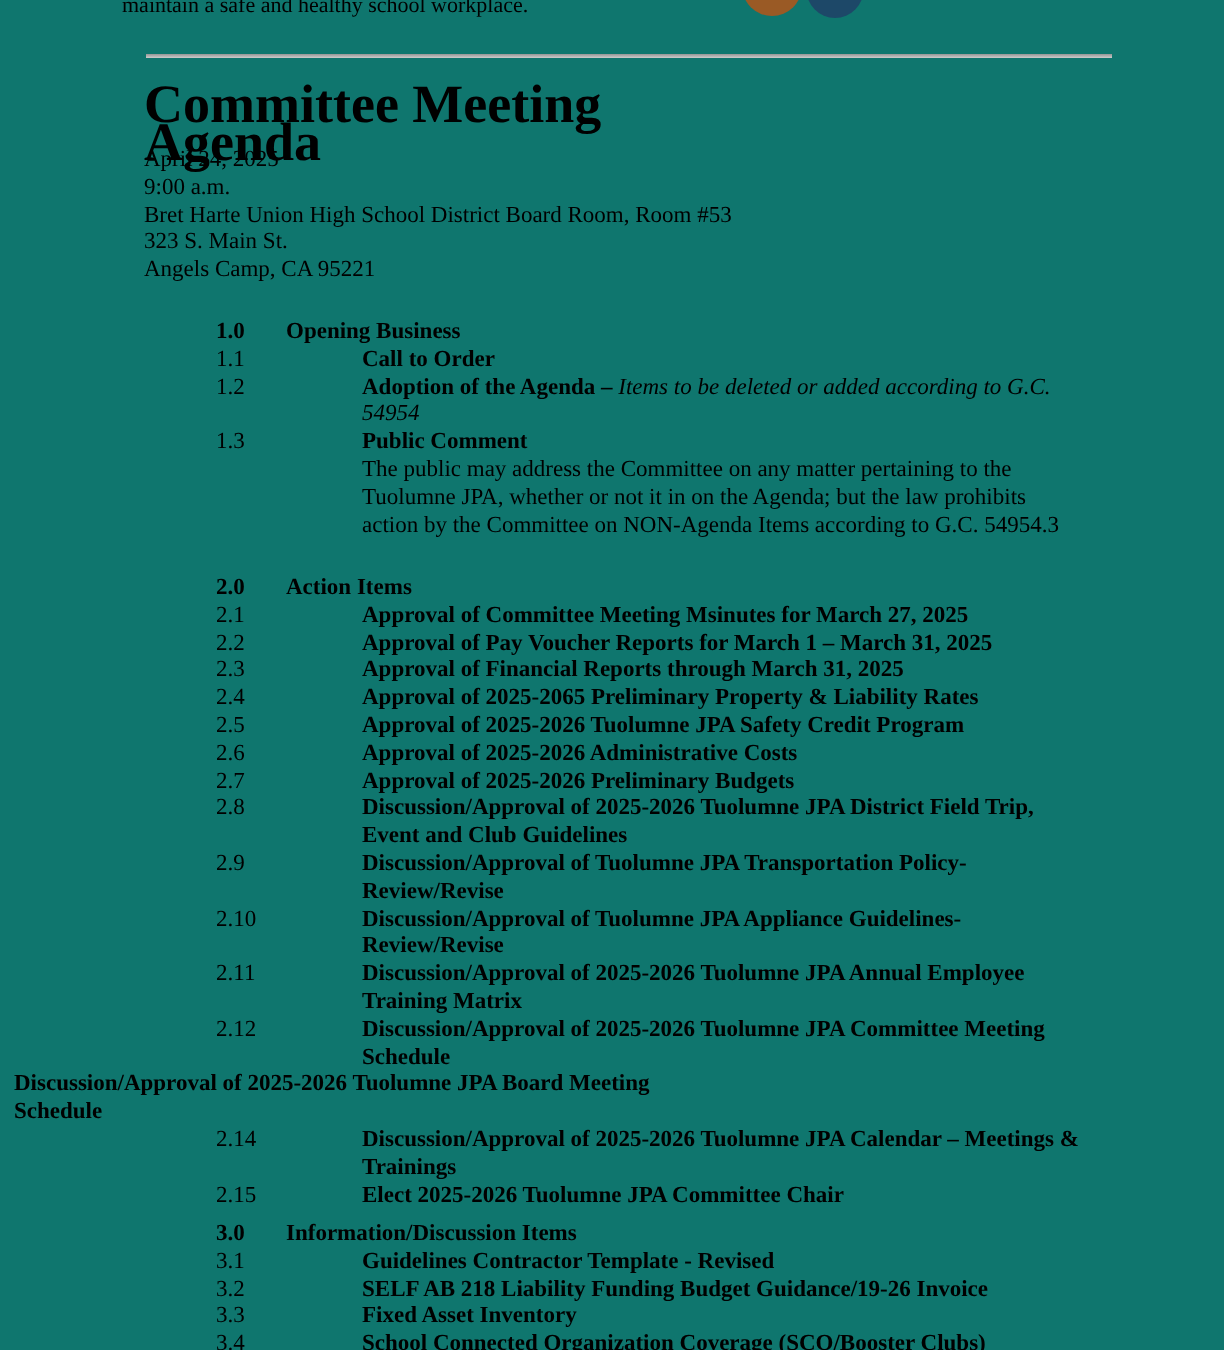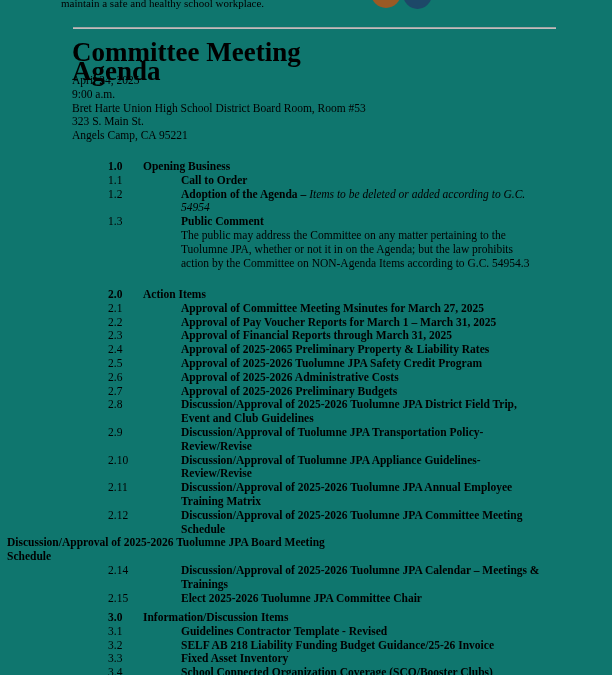--- a/index.html
+++ b/index.html
@@ -194,21 +194,21 @@
     </div>
     <div class="item">
       <span class="num">3.1</span>
       <div class="txt">
           <div class="ln">Guidelines Contractor Template - Revised</div>
         </div>
     </div>
     <div class="item">
       <span class="num">3.2</span>
       <div class="txt">
-          <div class="ln">SELF AB 218 Liability Funding Budget Guidance/25-26 Invoice</div>
+          <div class="ln">SELF AB 218 Liability Funding Budget Guidance/19-26 Invoice</div>
         </div>
     </div>
     <div class="item">
       <span class="num">3.3</span>
       <div class="txt">
           <div class="ln">Fixed Asset Inventory</div>
         </div>
     </div>
     <div class="item">
       <span class="num">3.4</span>

